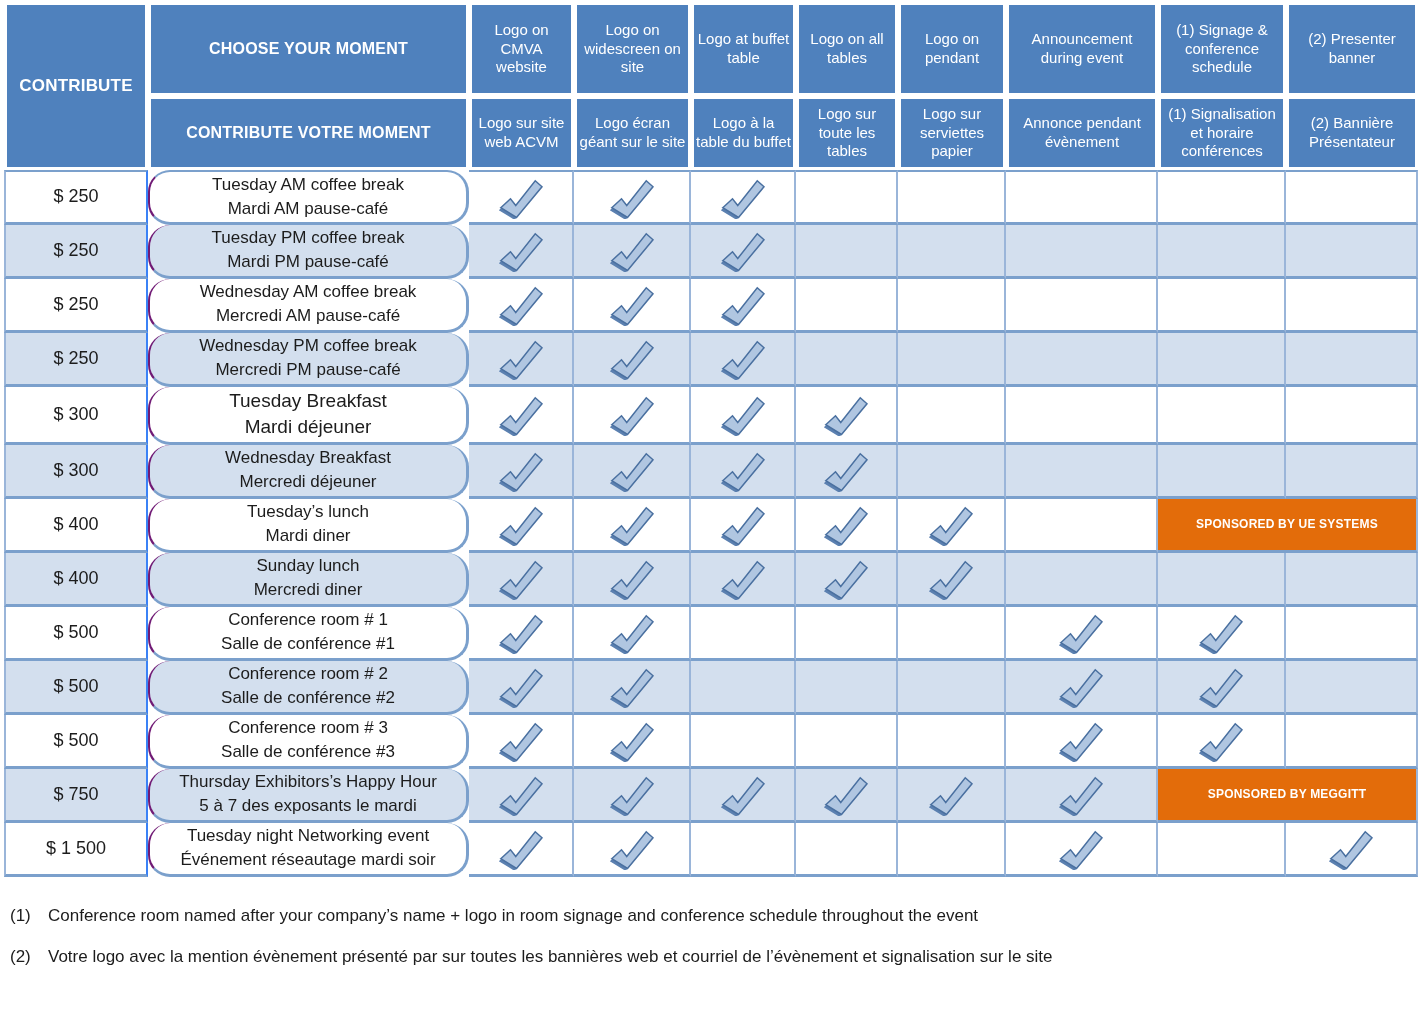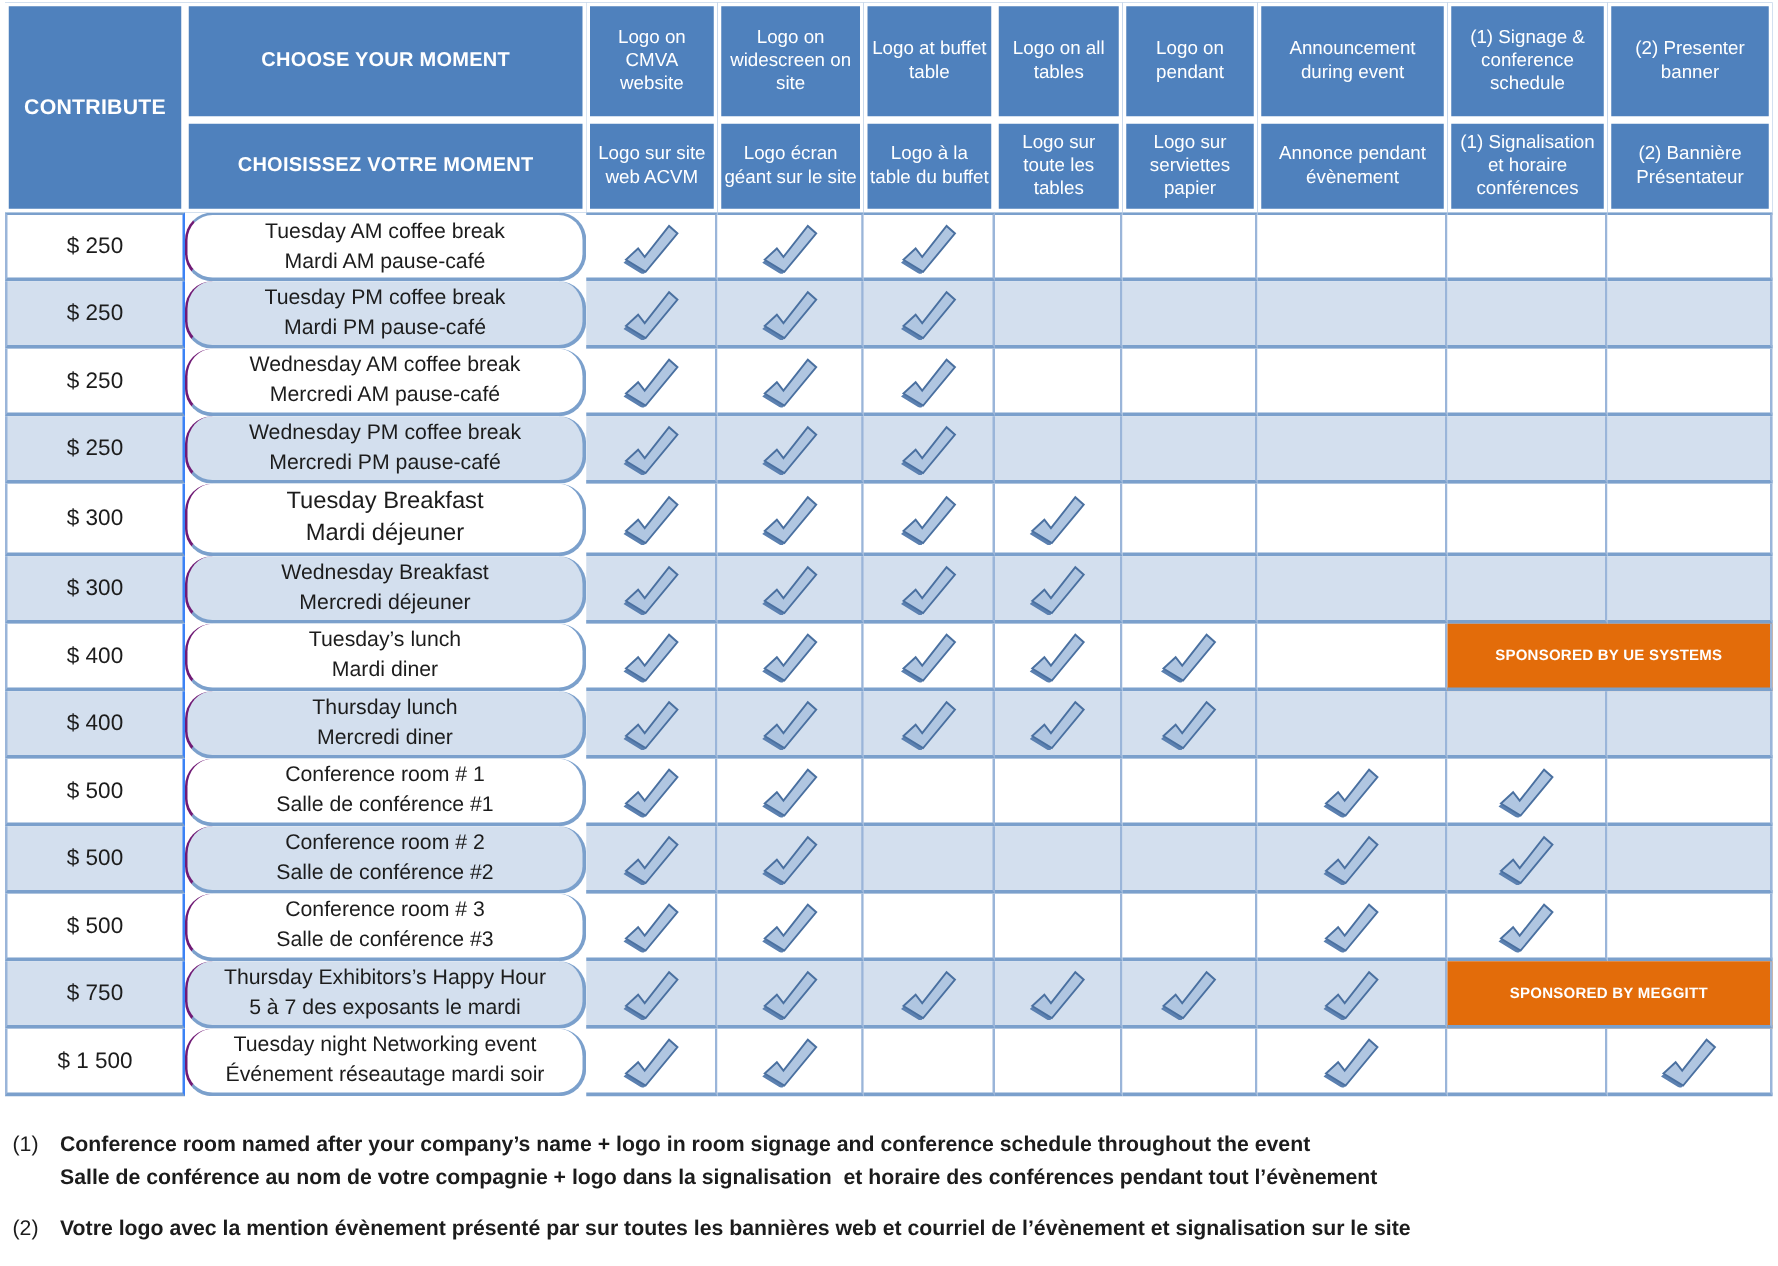--- a/index.html
+++ b/index.html
@@ -52,21 +52,21 @@
     background:#e36c0a !important;color:#ffffff;font-weight:bold;
     font-size:12px;letter-spacing:.2px;border-right:2px solid #9ab5d9;
     padding:0 2px;
   }
 
   
   .footnotes{margin:26px 0 0 10px;}
   .footnote{display:flex;align-items:flex-start;margin-bottom:15px;}
   .fn-num{flex:0 0 38px;font-size:17px;line-height:1.55;}
   .fn-body{font-size:17px;line-height:1.55;}
-  .fn-line{display:block;white-space:pre-wrap;font-weight:bold;}
+  .fn-line{display:block;white-space:pre-wrap;}
 </style>
 </head>
 <body>
 
 <div class="page">
   <table class="sponsorship">
     <colgroup>
       <col style="width:144px">
         <col style="width:321px">
         <col style="width:105px">
@@ -85,21 +85,21 @@
       <th class="benefit">Logo on CMVA website</th>
           <th class="benefit">Logo on widescreen on site</th>
           <th class="benefit">Logo at buffet table</th>
           <th class="benefit">Logo on all tables</th>
           <th class="benefit">Logo on pendant</th>
           <th class="benefit">Announcement during event</th>
           <th class="benefit">(1) Signage &amp; conference schedule</th>
           <th class="benefit">(2) Presenter banner</th>
         </tr>
       <tr class="h-fr" id="header-row-fr">
-        <th class="moment">CHOISISSEZ VOTRE MOMENT</th>
+        <th class="moment">CONTRIBUTE VOTRE MOMENT</th>
       <th class="benefit">Logo sur site web ACVM</th>
           <th class="benefit">Logo écran géant sur le site</th>
           <th class="benefit">Logo à la table du buffet</th>
           <th class="benefit">Logo sur toute les tables</th>
           <th class="benefit">Logo sur serviettes papier</th>
           <th class="benefit">Annonce pendant évènement</th>
           <th class="benefit">(1) Signalisation et horaire conférences</th>
           <th class="benefit">(2) Bannière Présentateur</th>
         </tr>
     </thead>
@@ -329,21 +329,21 @@
               <path d="M3.5 20.5 L10 14.5 L13.5 19 L26.5 2.5 L31 6.5 L14 27 Z" transform="translate(-1.3,1.6)" fill="#5b80b0"></path>
               <path d="M3.5 20.5 L10 14.5 L13.5 19 L26.5 2.5 L31 6.5 L14 27 Z" fill="#b0c6e1" stroke="#4a70a0" stroke-width="1"></path>
             </svg>
           </td>
           <td class="check"></td>
           <td class="sponsor" colspan="2">SPONSORED BY UE SYSTEMS</td>
         </tr>
         <tr class="alt">
           <td class="amount">$ 400</td>
           <td class="label">
-            <span class="lbl-en">Thursday lunch</span>
+            <span class="lbl-en">Sunday lunch</span>
             <span class="lbl-fr">Mercredi diner</span>
           </td>
           <td class="check">
             <svg width="52" height="42" viewBox="0 0 34 28">
               <path d="M3.5 20.5 L10 14.5 L13.5 19 L26.5 2.5 L31 6.5 L14 27 Z" transform="translate(-1.3,1.6)" fill="#5b80b0"></path>
               <path d="M3.5 20.5 L10 14.5 L13.5 19 L26.5 2.5 L31 6.5 L14 27 Z" fill="#b0c6e1" stroke="#4a70a0" stroke-width="1"></path>
             </svg>
           </td>
           <td class="check">
             <svg width="52" height="42" viewBox="0 0 34 28">
@@ -558,21 +558,20 @@
           </td>
         </tr>
       </tbody>
   </table>
 
   <div class="footnotes" id="footnotes">
       <div class="footnote">
         <span class="fn-num">(1)</span>
         <div class="fn-body">
           <span class="fn-line">Conference room named after your company’s name + logo in room signage and conference schedule throughout the event</span>
-          <span class="fn-line">Salle de conférence au nom de votre compagnie + logo dans la signalisation  et horaire des conférences pendant tout l’évènement</span>
         </div>
       </div>
       <div class="footnote">
         <span class="fn-num">(2)</span>
         <div class="fn-body">
           <span class="fn-line">Votre logo avec la mention évènement présenté par sur toutes les bannières web et courriel de l’évènement et signalisation sur le site</span>
         </div>
       </div>
     </div>
 </div>

